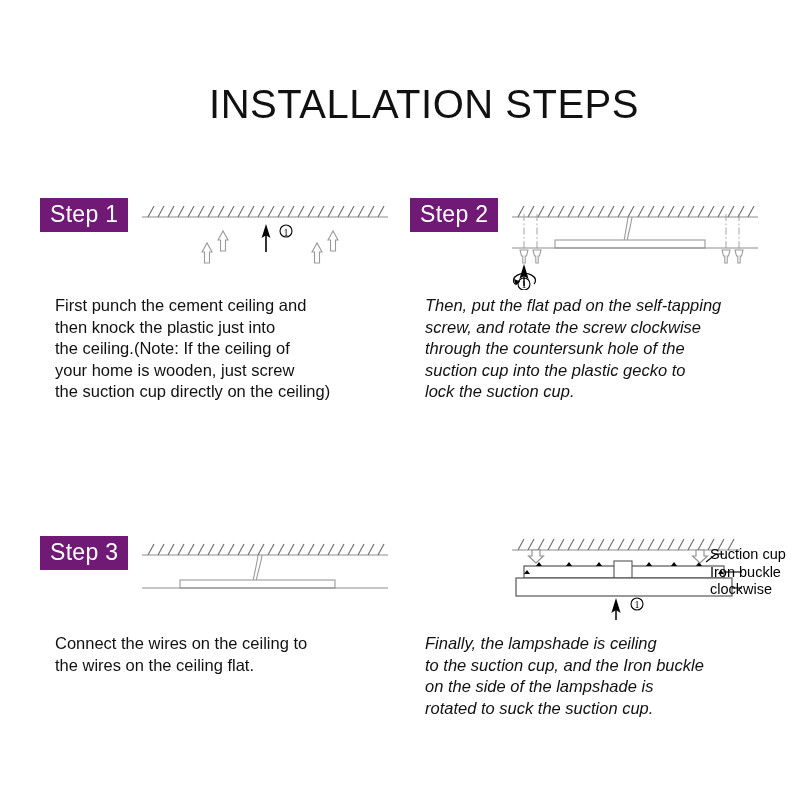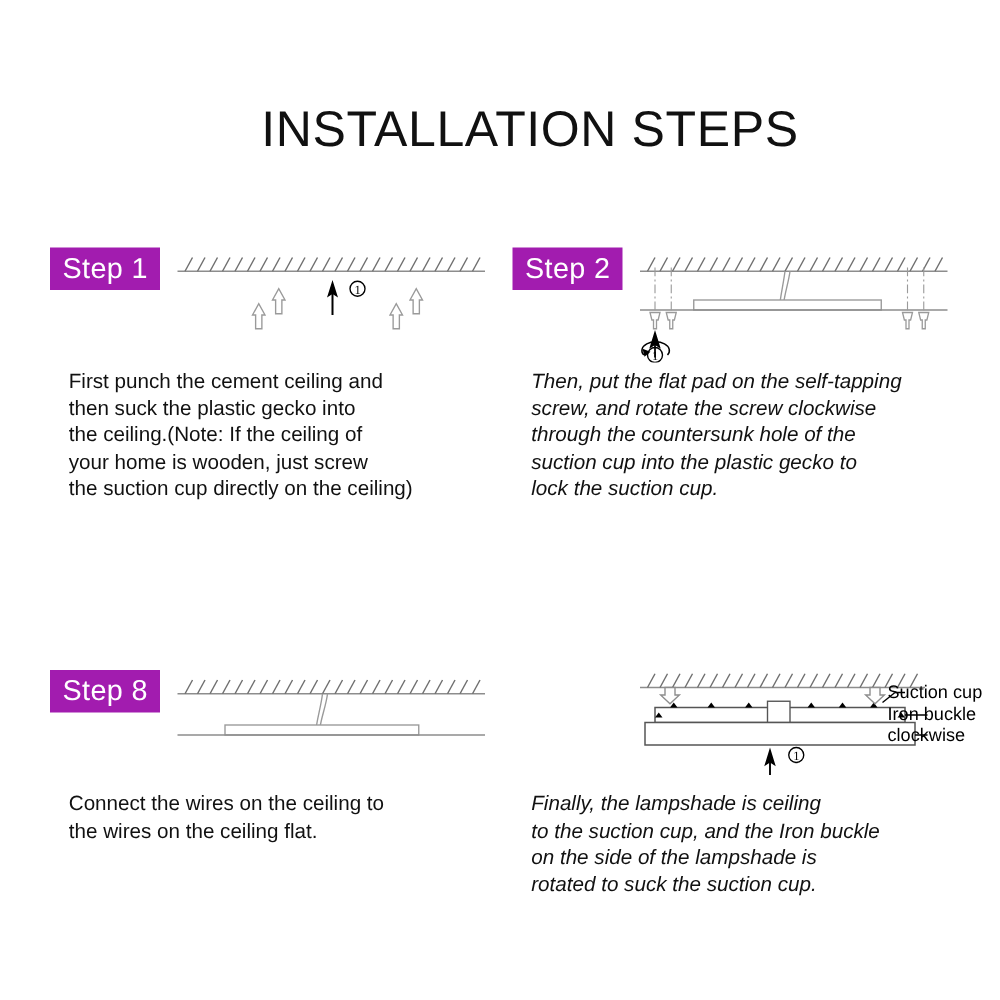--- a/index.html
+++ b/index.html
@@ -40,21 +40,21 @@
 
   .step-head {
     position: relative;
     height: 48px;
   }
 
   .step-badge {
     position: absolute;
     left: 0;
     top: 8px;
-    background: #a21caf;
+    background: #701a75;
     color: #ffffff;
     font-size: 23px;
     line-height: 30px;
     padding: 1px 10px 3px 10px;
     letter-spacing: 0.3px;
     white-space: nowrap;
     z-index: 5;
   }
 
   .diagram {
@@ -142,21 +142,21 @@
         </g>
 
         <g>
           <circle cx="146" cy="41" r="6" fill="none" stroke="#000000" stroke-width="1.1"></circle>
           <text x="146" y="45.6" font-family="Liberation Serif, serif" font-size="10" text-anchor="middle" fill="#000000">1</text>
         </g>
       </svg>
     </div>
   </div>
   <div class="step-body">First punch the cement ceiling and
-then suck the plastic gecko into
+then knock the plastic just into
 the ceiling.(Note: If the ceiling of
 your home is wooden, just screw
 the suction cup directly on the ceiling)</div>
 </div>
 
 <div class="step-card col-right row-top">
   <div class="step-head">
     <div class="step-badge">Step 2</div>
     <div class="diagram">
       <svg width="250" height="100" viewBox="0 0 250 100" xmlns="http://www.w3.org/2000/svg">
@@ -227,21 +227,21 @@
   </div>
   <div class="step-body">Then, put the flat pad on the self-tapping
 screw, and rotate the screw clockwise
 through the countersunk hole of the
 suction cup into the plastic gecko to
 lock the suction cup.</div>
 </div>
 
 <div class="step-card col-left row-bottom">
   <div class="step-head">
-    <div class="step-badge">Step 8</div>
+    <div class="step-badge">Step 3</div>
     <div class="diagram">
       <svg width="250" height="80" viewBox="0 0 250 80" xmlns="http://www.w3.org/2000/svg">
         <line x1="2" y1="27" x2="248" y2="27" stroke="#8d8d8d" stroke-width="1.1"></line>
         <g stroke="#6f6f6f" stroke-width="1.15">
           <line x1="8" y1="27" x2="14" y2="16"></line>
           <line x1="18" y1="27" x2="24" y2="16"></line>
           <line x1="28" y1="27" x2="34" y2="16"></line>
           <line x1="38" y1="27" x2="44" y2="16"></line>
           <line x1="48" y1="27" x2="54" y2="16"></line>
           <line x1="58" y1="27" x2="64" y2="16"></line>

